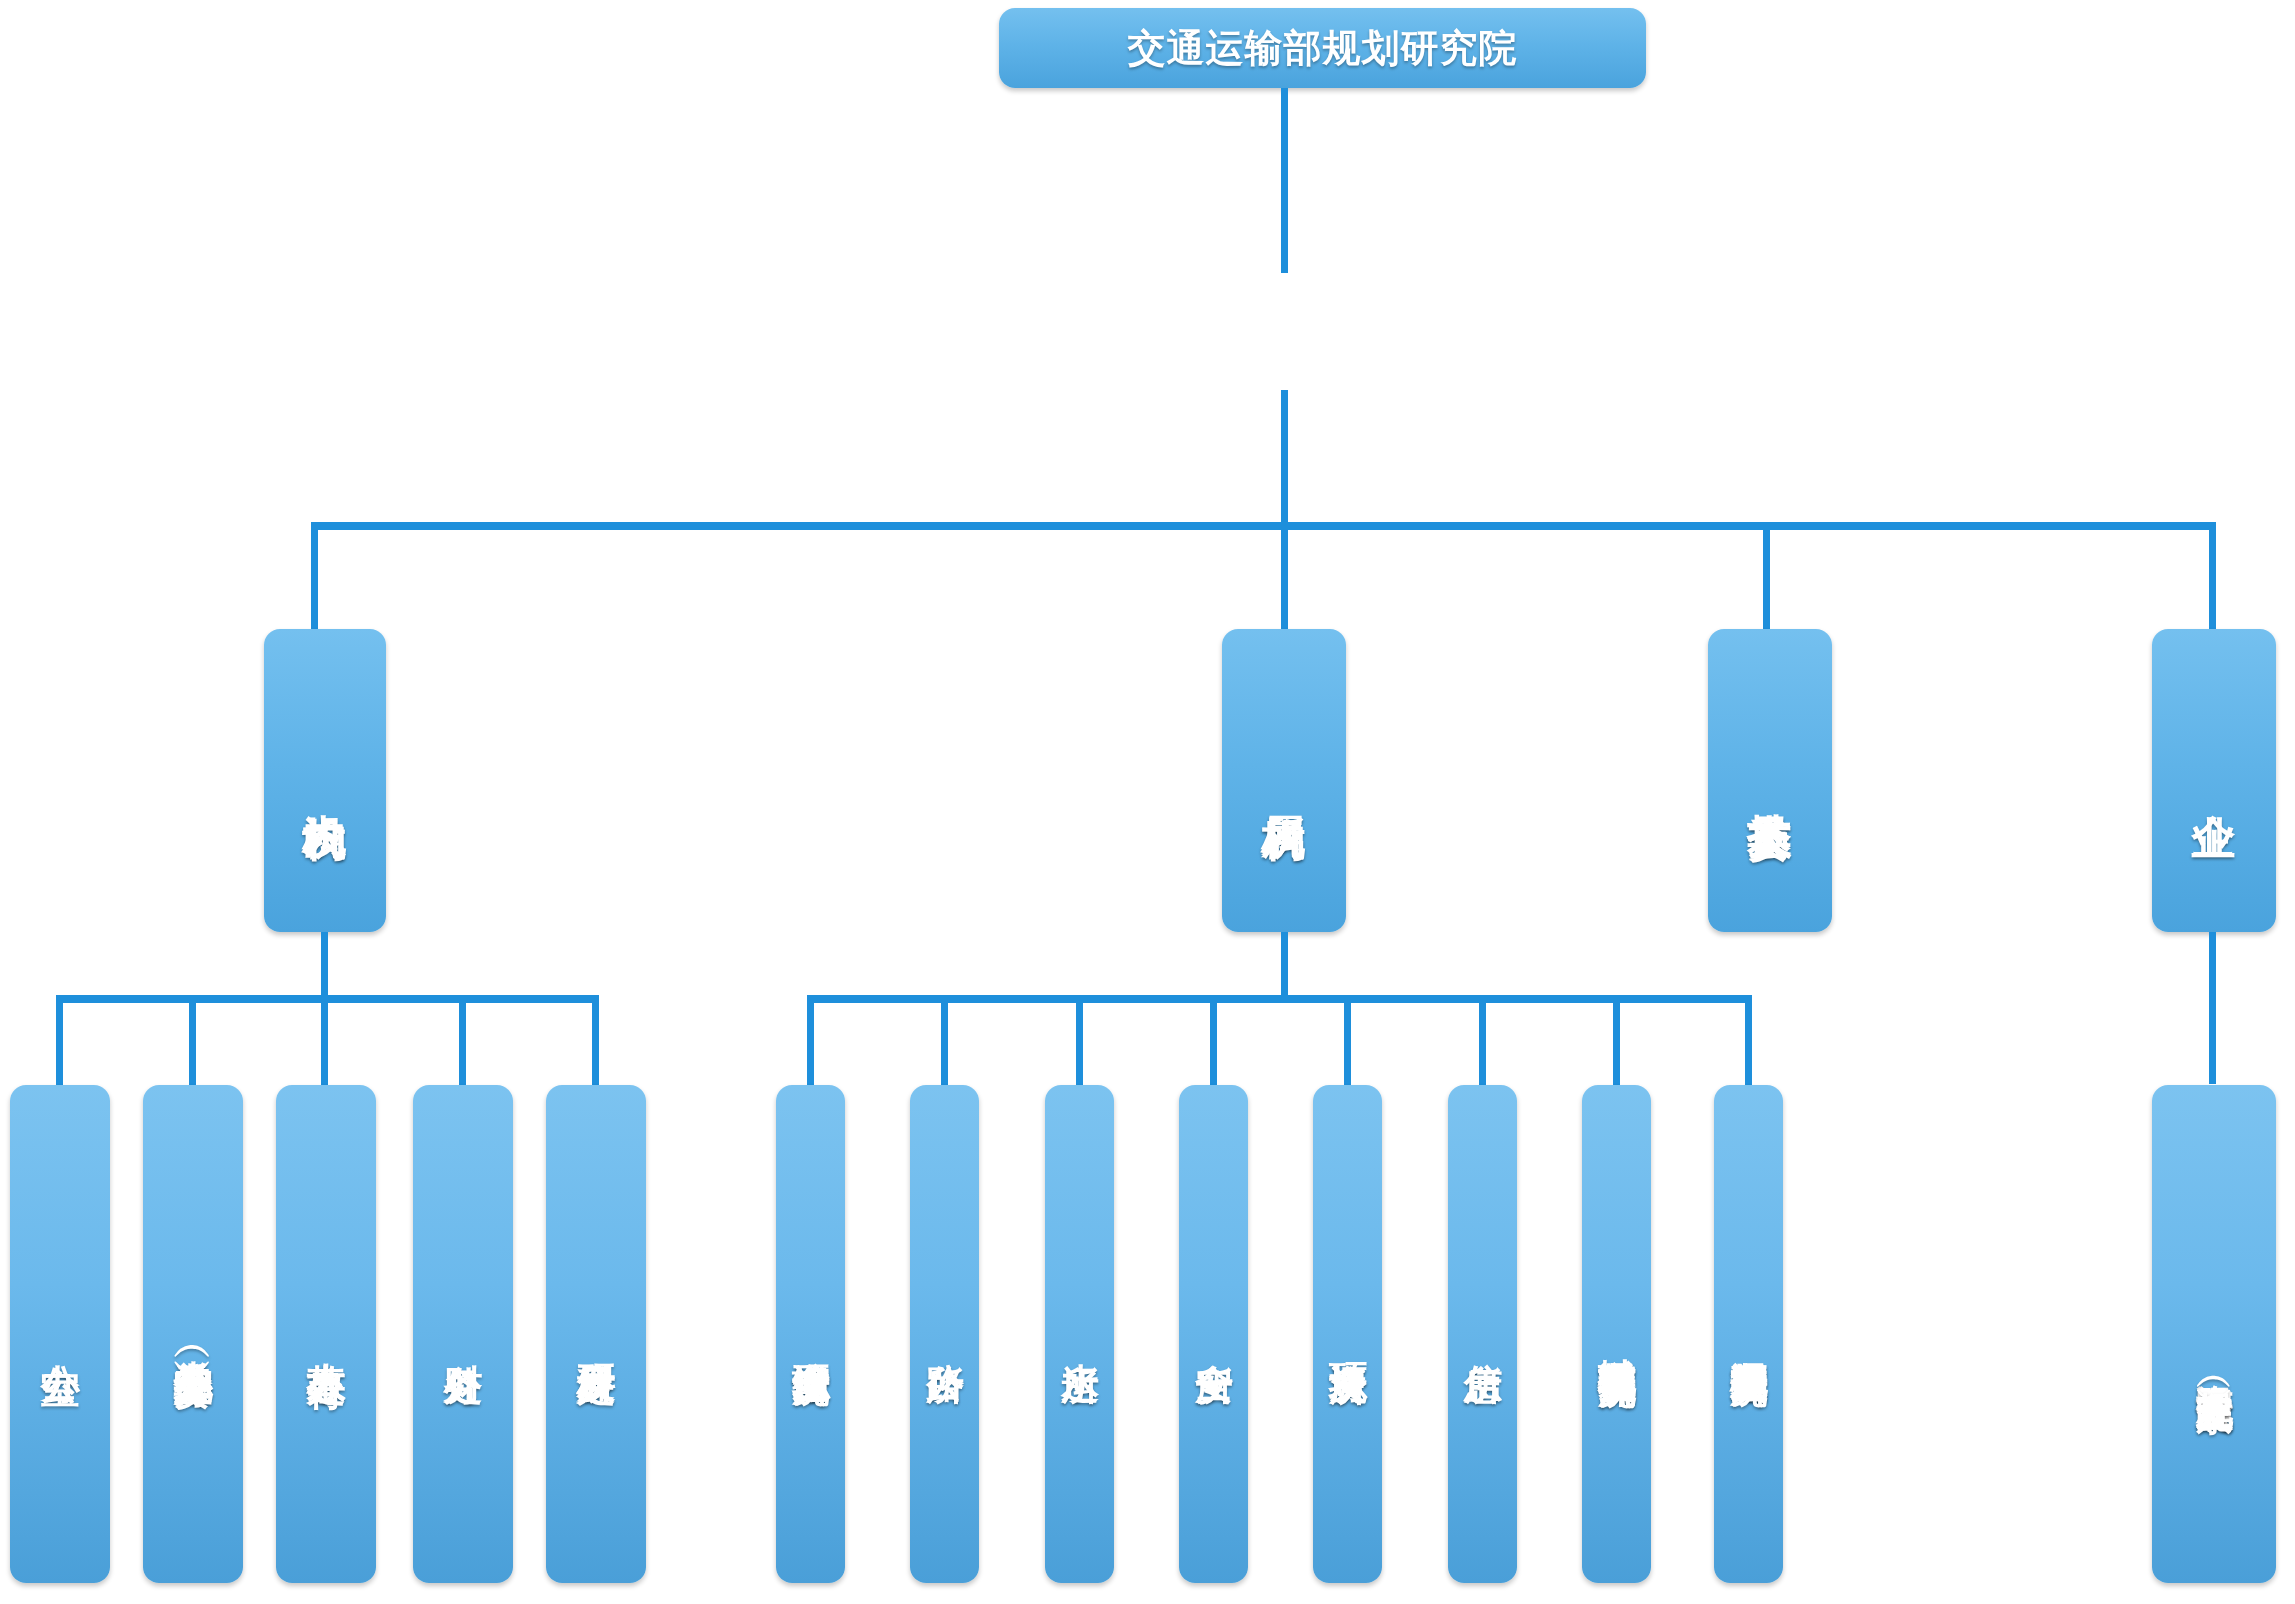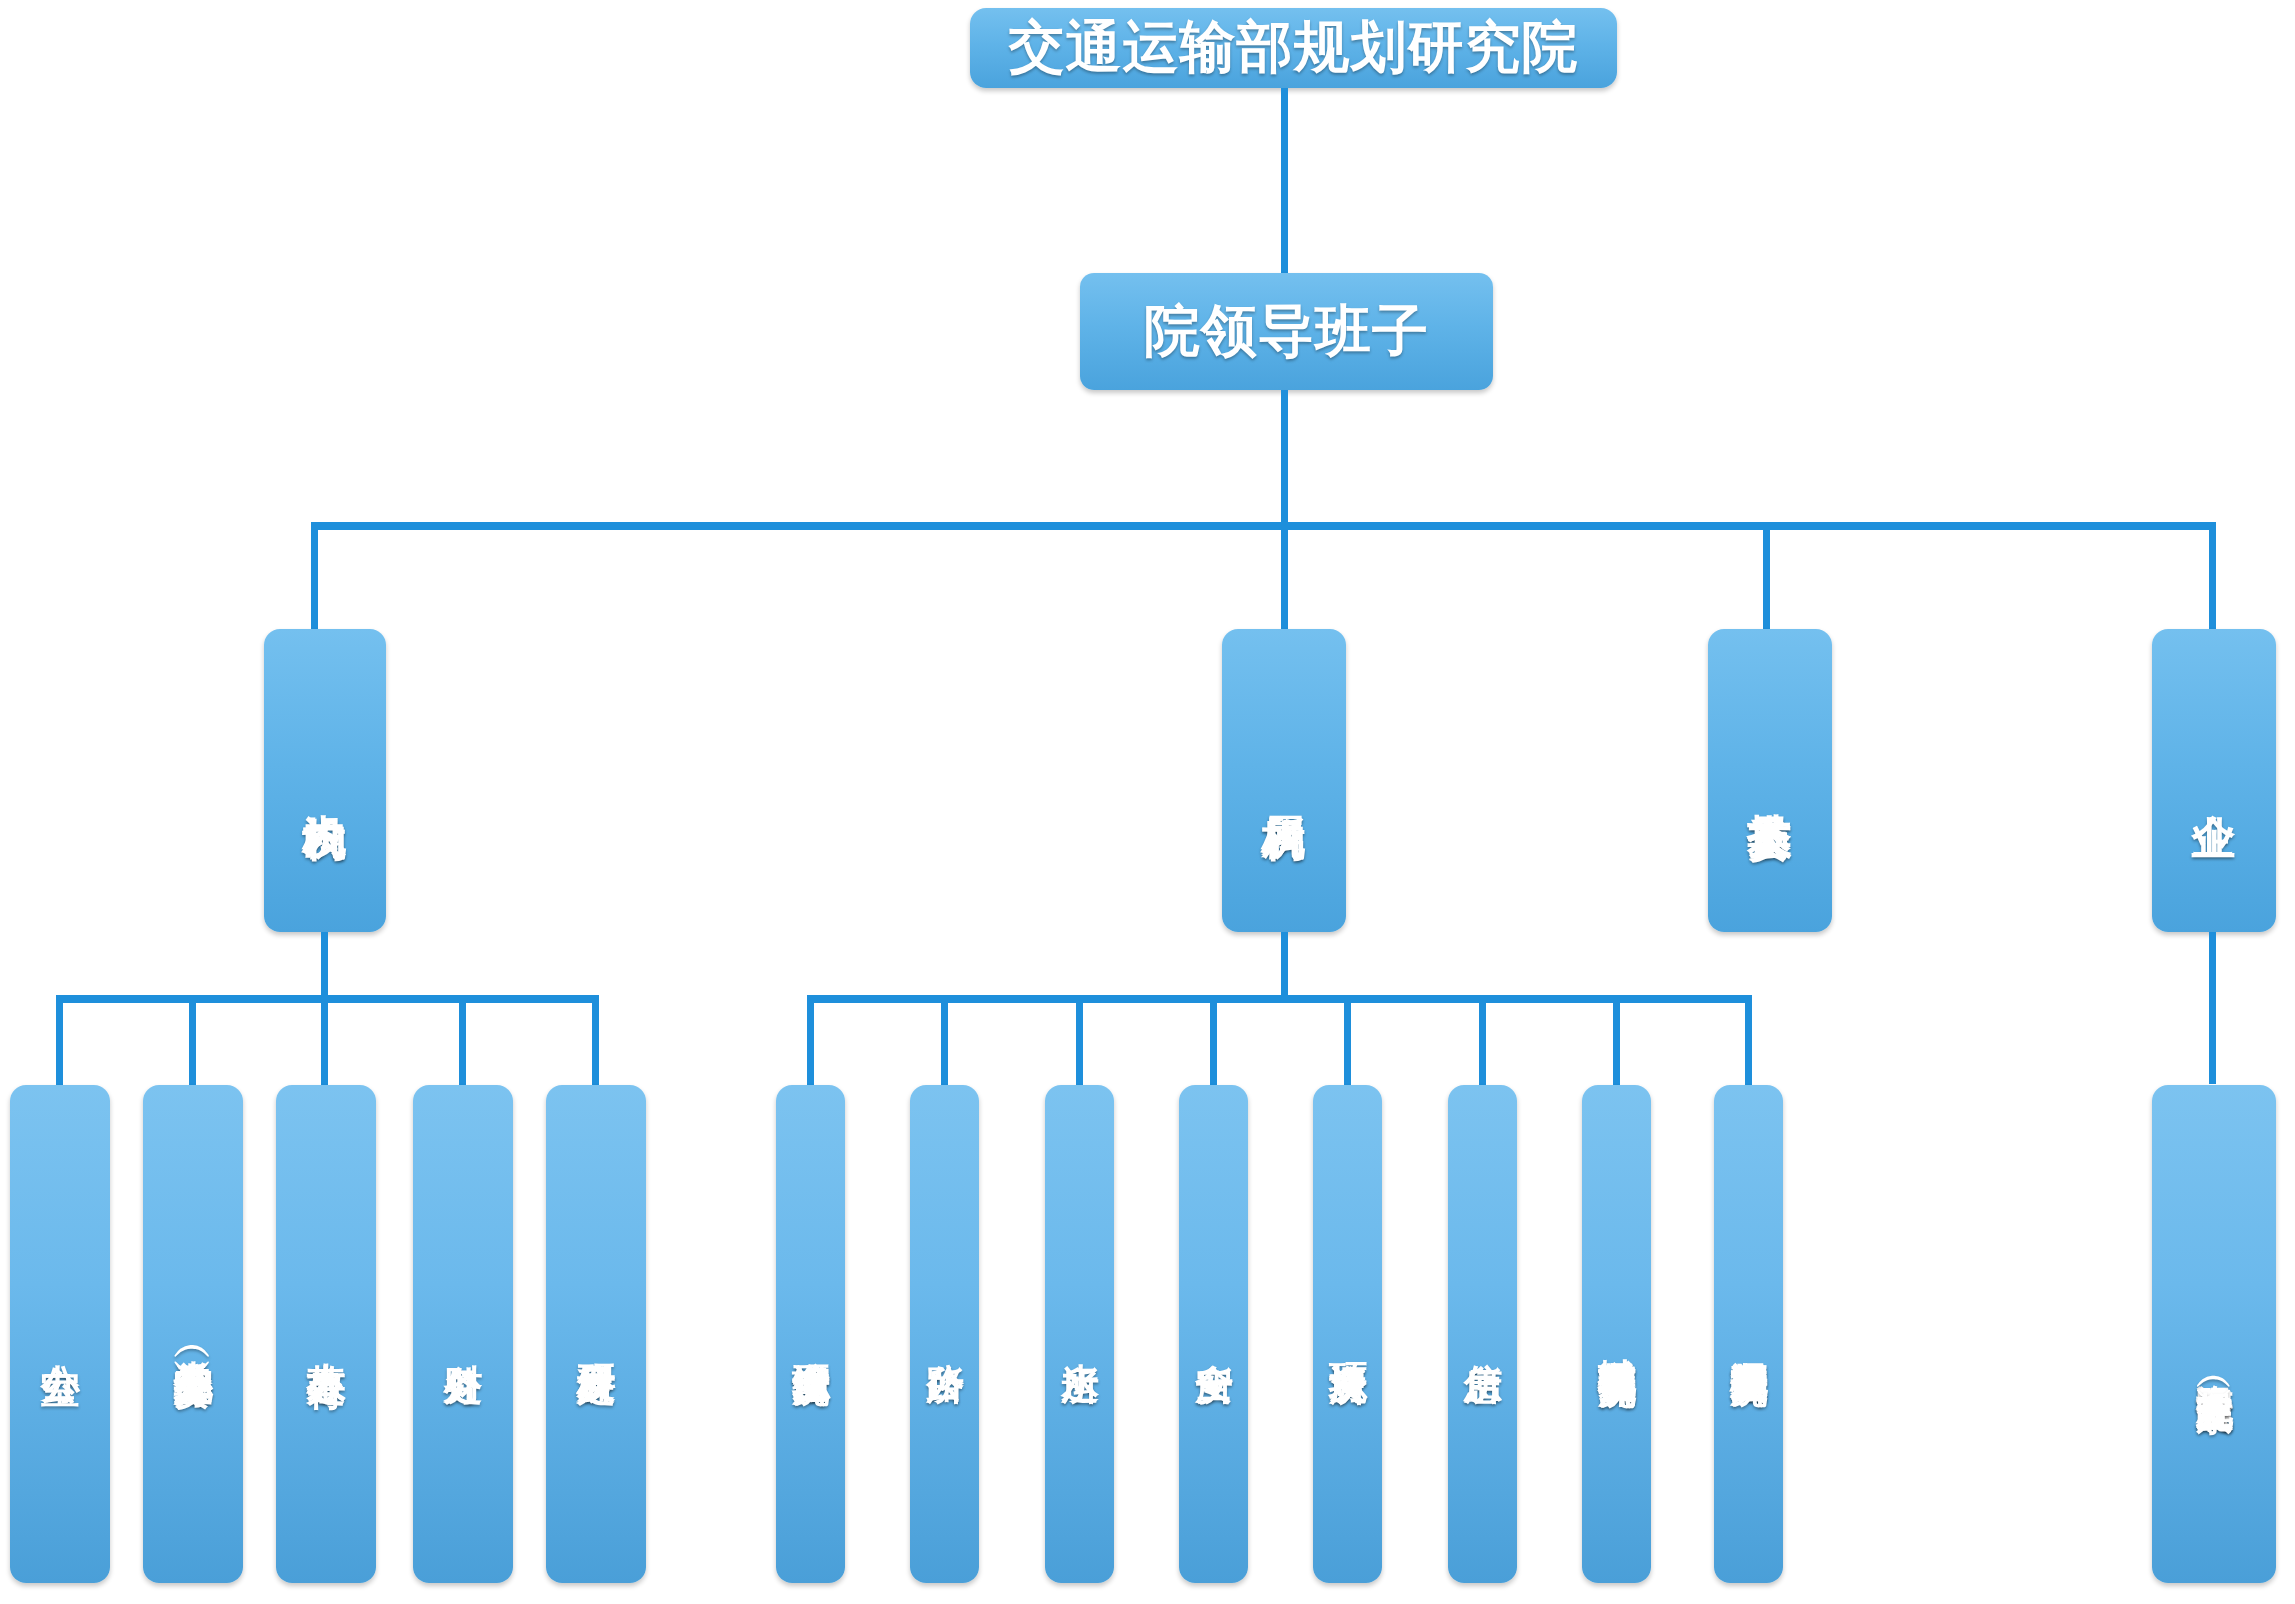--- a/index.html
+++ b/index.html
@@ -29,21 +29,22 @@
     font-weight: bold;
     display: flex;
     align-items: center;
     justify-content: center;
     text-shadow: 0 2px 3px rgba(0,0,0,0.30);
     letter-spacing: 1px;
   }
 
   
   .node.horiz {
-    font-size: 56px;
+    font-size: 38px;
+    margin-left: 29px;
   }
   #node-root { border-radius: 16px; }
 
   
   .node.vert {
     writing-mode: vertical-rl;
     text-orientation: upright;
     -webkit-text-orientation: upright;
     line-height: 1.04;
   }
@@ -87,23 +88,20 @@
 <body>
 
 <div id="chart-root">
 
   <div class="node horiz" id="node-root" style="left:970px; top:8px; width:647px; height:80px;">
     <span>交通运输部规划研究院</span>
   </div>
 
   <div class="conn v" style="left:1281px; top:88px; width:7px; height:185px;"></div>
 
-  <div class="node horiz" id="node-leadership" style="left:1080px; top:273px; width:413px; height:117px;">
-    <span>院领导班子</span>
-  </div>
 
   <div class="conn v" style="left:1281px; top:390px; width:7px; height:136px;"></div>
   <div class="conn h" style="left:311px; top:522px; width:1904px; height:8px;"></div>
 
   <div class="conn v" style="left:311px; top:522px; width:7px; height:109px;"></div>
   <div class="conn v" style="left:1281px; top:522px; width:7px; height:109px;"></div>
   <div class="conn v" style="left:1763px; top:522px; width:7px; height:109px;"></div>
   <div class="conn v" style="left:2209px; top:522px; width:7px; height:109px;"></div>
 
   <div class="node vert category" style="left:264px; top:629px; width:122px; height:303px;">

